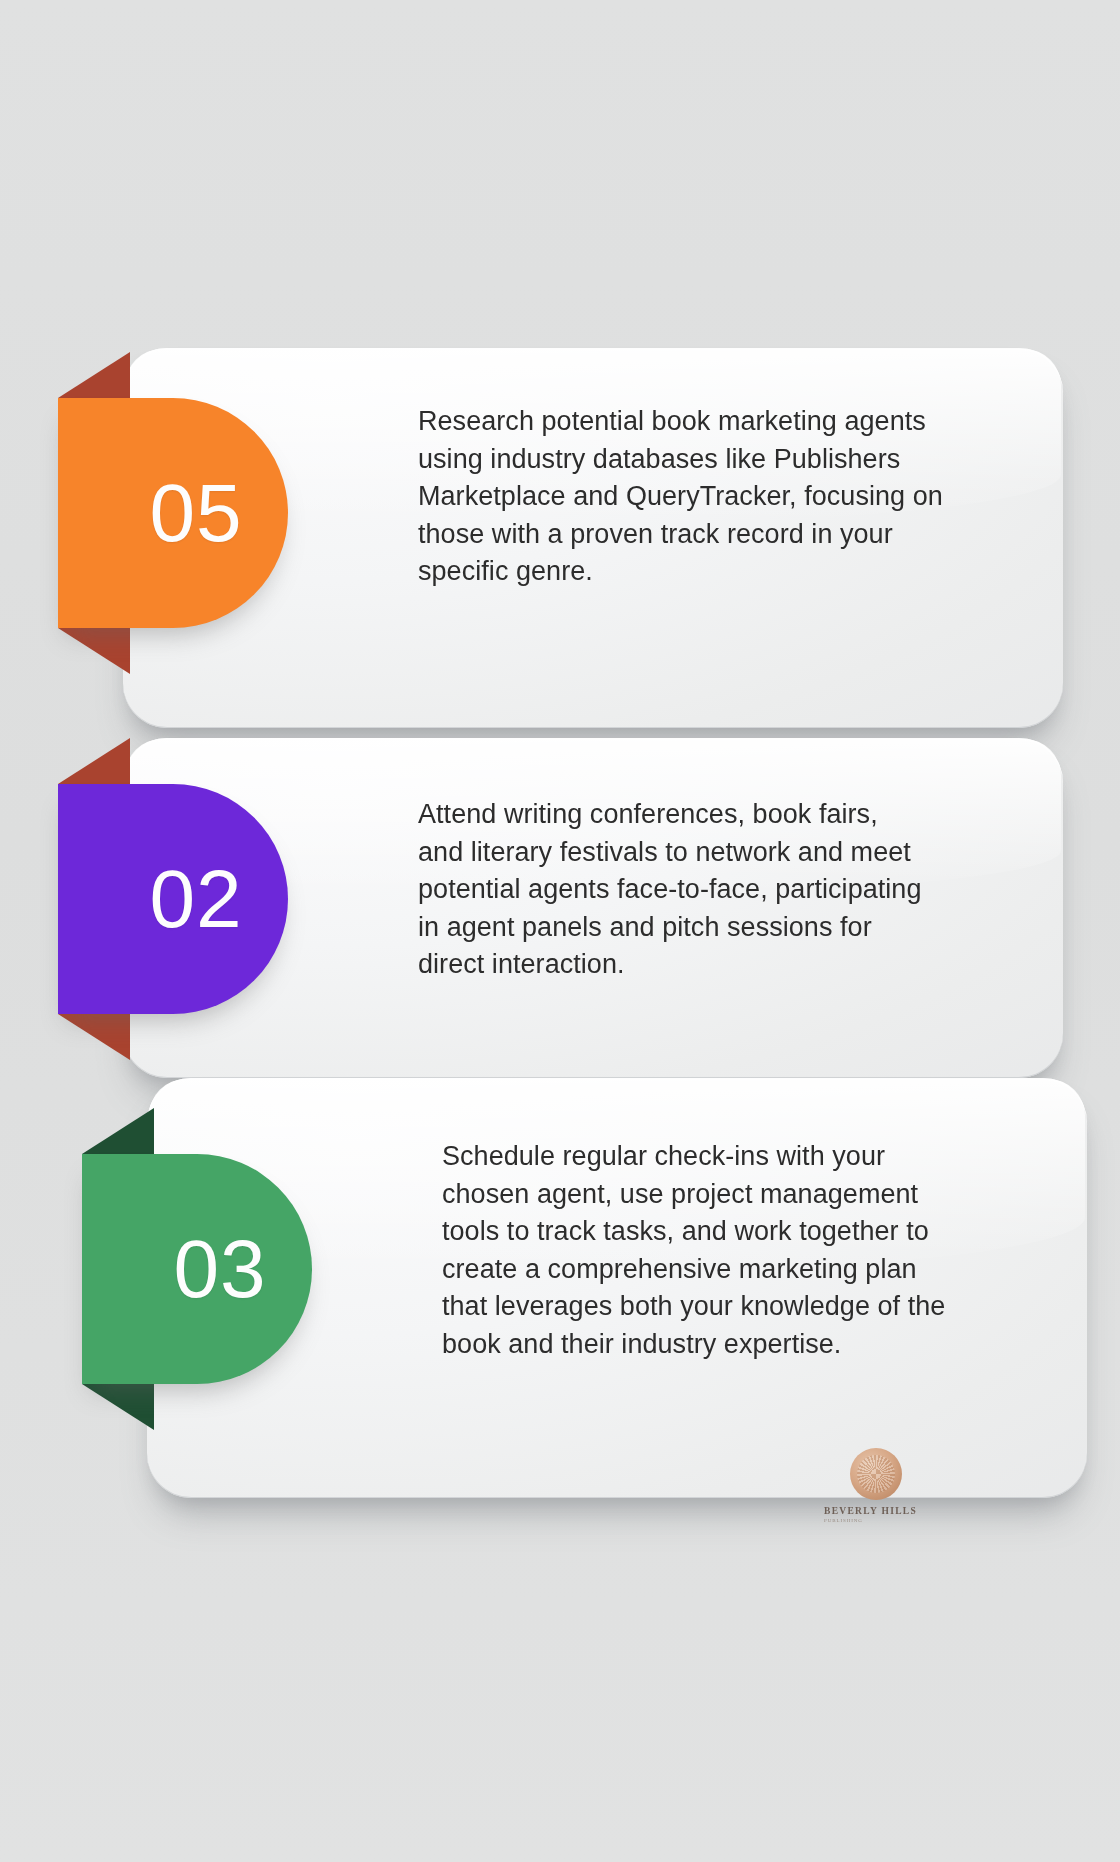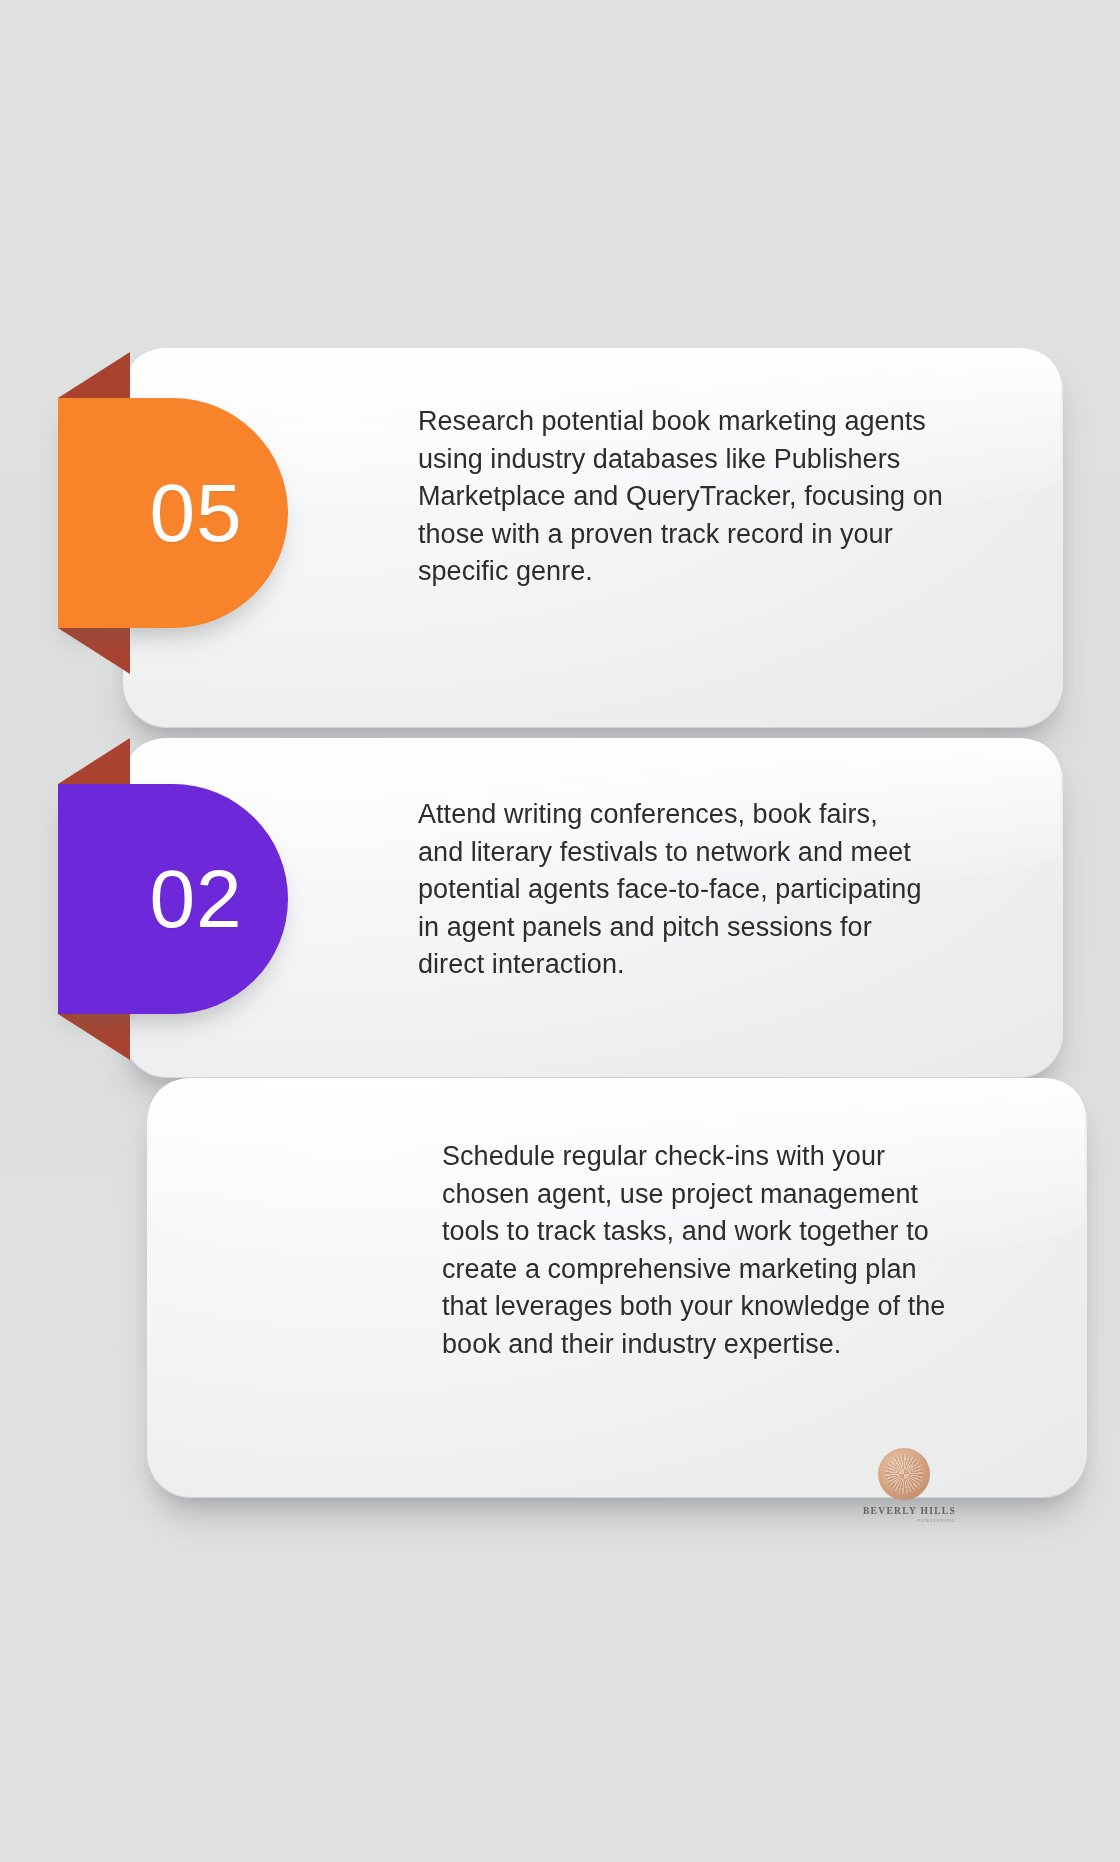--- a/index.html
+++ b/index.html
@@ -170,24 +170,24 @@
     letter-spacing: 0.05px;
   }
 
   .text-1 { top: 55px; right: 120px; }
   .text-2 { top: 58px; right: 135px; }
   .text-3 { top: 60px; right: 122px; }
 
   
   .logo {
     position: absolute;
-    left: 852px;
+    left: 824px;
     top: 1448px;
     width: 104px;
-    text-align: right;
+    text-align: left;
   }
 
   .logo-mark {
     width: 52px;
     height: 52px;
     margin: 0 auto 6px auto;
     border-radius: 50%;
     background: radial-gradient(circle at 38% 32%, #e6c3a8 0%, #d7a887 45%, #c28e6b 80%, #b07e5d 100%);
     position: relative;
     overflow: hidden;
@@ -256,20 +256,27 @@
         <div class="badge" style="background: #6d28d9;">
           <span class="badge-num">02</span>
         </div>
       </div>
     </div>
 
     <div class="step step-3" style="position: absolute; left: 0px; top: 730px; height: 420px;">
       <div class="card card-3" style="height: 420px;">
         <div class="card-text text-3">Schedule regular check-ins with your chosen agent, use project management tools to track tasks, and work together to create a comprehensive marketing plan that leverages both your knowledge of the book and their industry expertise.</div>
       </div>
+      <div class="badge-wrap badge-3" style="top: 76px;">
+        <div class="fold fold-top" style="background: rgb(31, 79, 51);"></div>
+        <div class="fold fold-bottom" style="background: rgb(31, 79, 51);"></div>
+        <div class="badge" style="background: rgb(69, 165, 102);">
+          <span class="badge-num">03</span>
+        </div>
+      </div>
     </div>
 
   </div>
 
   <div class="logo">
     <div class="logo-mark"></div>
     <div class="logo-name">BEVERLY HILLS</div>
     <div class="logo-sub">PUBLISHING</div>
   </div>
 

